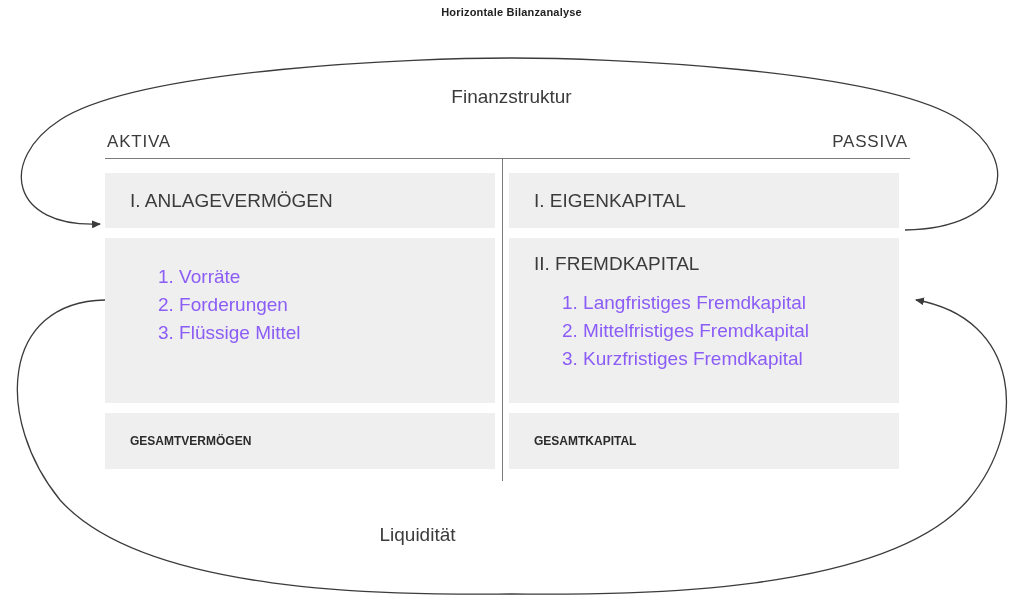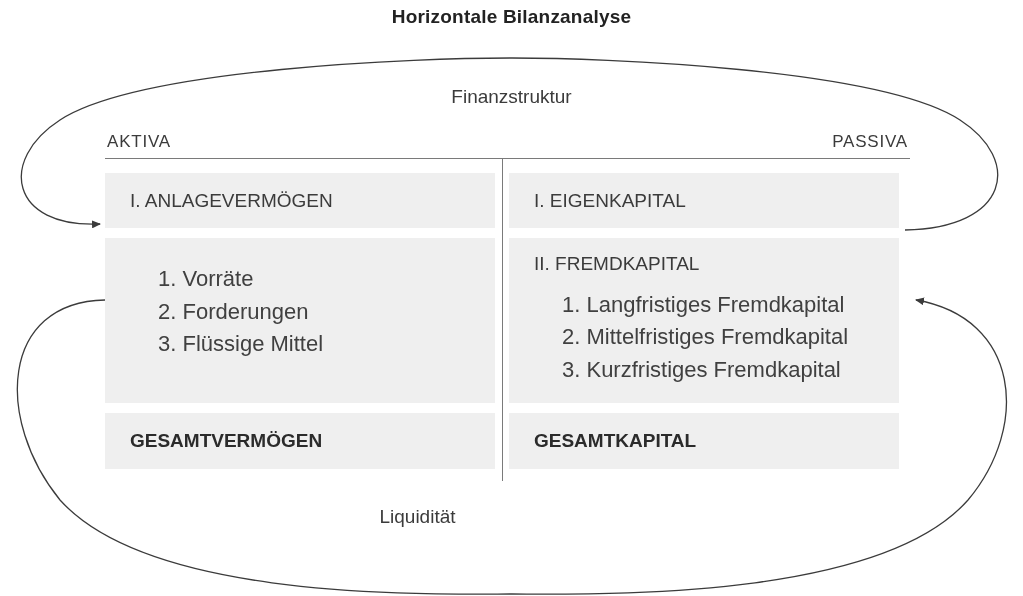--- a/index.html
+++ b/index.html
@@ -15,21 +15,21 @@
     color: #3b3b3b;
     overflow: hidden;
   }
 
   #diagram-title {
     position: absolute;
     top: 6px;
     left: 0;
     width: 1023px;
     text-align: center;
-    font-size: 19px;
+    font-size: 11px;
     font-weight: bold;
     color: #222222;
     letter-spacing: 0.2px;
   }
 
   
   #overlay {
     position: absolute;
     left: 0;
     top: 0;
@@ -45,21 +45,21 @@
     color: #3b3b3b;
     white-space: nowrap;
   }
   #label-finanzstruktur {
     top: 86px;
     left: 0;
     width: 1023px;
     text-align: center;
   }
   #label-liquiditaet {
-    top: 506px;
+    top: 524px;
     left: 0;
     width: 835px;
     text-align: center;
   }
 
   
   #balance {
     position: absolute;
     left: 105px;
     top: 132px;
@@ -116,32 +116,32 @@
   .bs-box.group {
     height: 165px;
   }
   .bs-box.total {
     height: 56px;
     display: flex;
     align-items: center;
   }
   .bs-box.total .main {
     font-weight: bold;
-    font-size: 19px;
+    font-size: 12px;
     color: #2b2b2b;
   }
   .sub-list {
     margin: 12px 0 0 0;
     padding: 0 0 0 28px;
     list-style: none;
   }
   .sub-list li {
-    font-size: 22px;
+    font-size: 19px;
     line-height: 1.48;
-    color: #404040;
+    color: #8b5cf6;
   }
 </style>
 </head>
 <body>
 
 <div id="diagram-title">Horizontale Bilanzanalyse</div>
 
 <svg id="overlay" viewBox="0 0 1023 596" xmlns="http://www.w3.org/2000/svg">
   <defs>
     <marker id="arrowhead" markerWidth="9" markerHeight="8" refX="8" refY="4" orient="auto" markerUnits="userSpaceOnUse">

